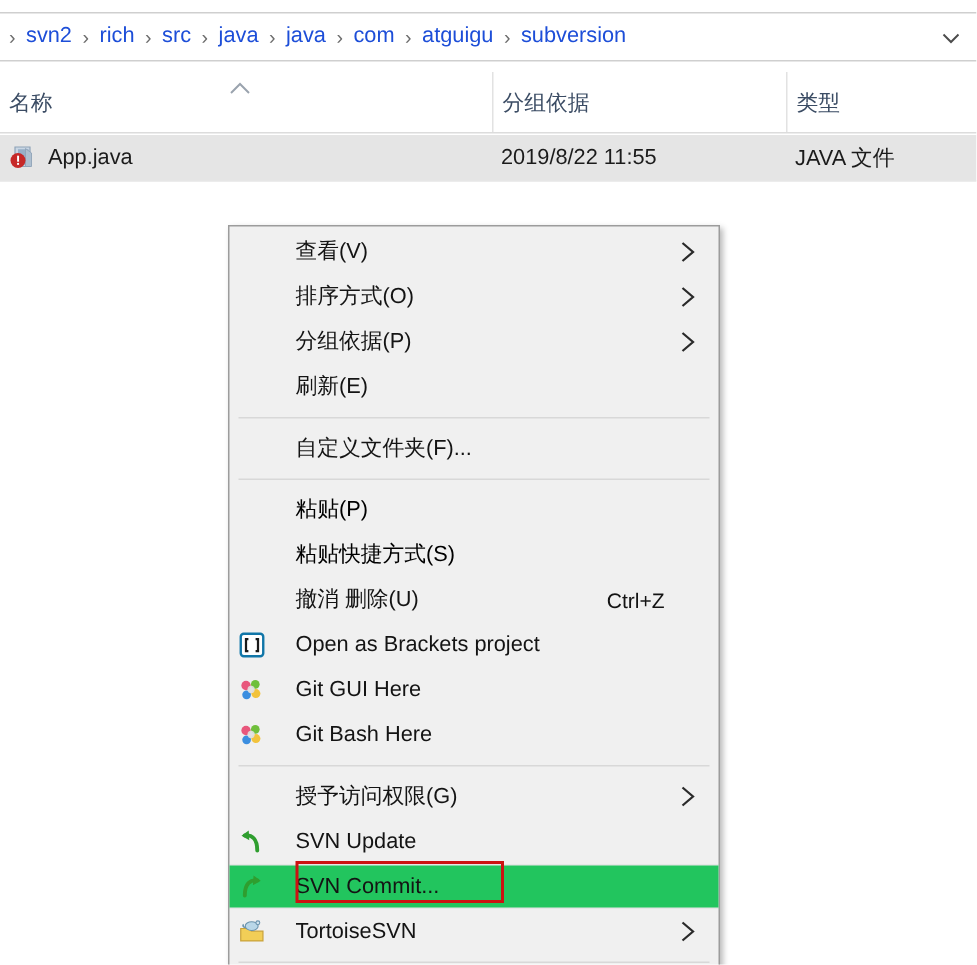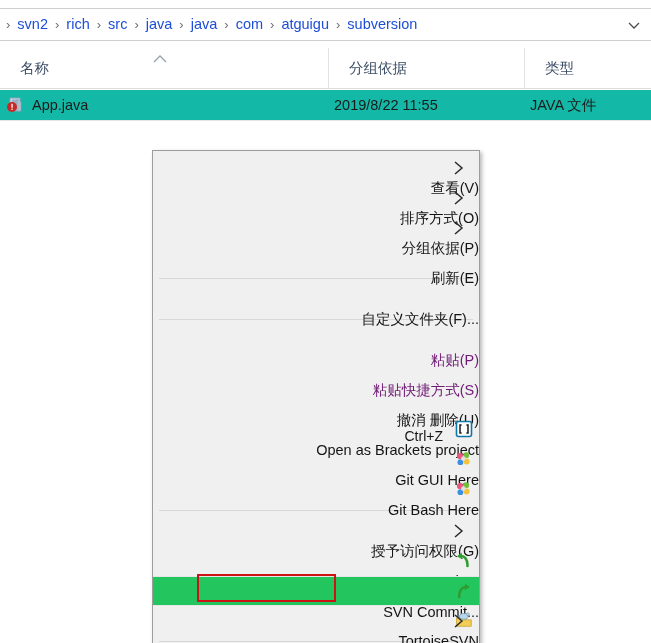--- a/index.html
+++ b/index.html
@@ -79,36 +79,36 @@
   }
   .colcell {
     position: absolute;
     top: 0; height: 40px;
     display: flex;
     align-items: center;
     font-size: 14.5px;
     color: #3b4c64;
     box-sizing: border-box;
   }
-  .colcell .label { padding-left: 20px; }
+  .colcell .label { padding-left: 6px; }
   .col-name { left: 0; width: 328px; }
   .col-date { left: 328px; width: 196px; border-left: 1px solid #e2e2e2; }
   .col-type { left: 524px; width: 114px; border-left: 1px solid #e2e2e2; }
   #sort-arrow {
     position: absolute;
     left: 153px; top: 54px;
     width: 14px; height: 10px;
   }
 
   
   #filerow {
     position: absolute;
     left: 0; top: 90px;
     width: 651px; height: 30px;
-    background: #14b8a6;
+    background: #e5e5e5;
     border-bottom: 1px solid #e6e6e6;
   }
   .filecell {
     position: absolute;
     top: 0; height: 30px;
     display: flex;
     align-items: center;
     font-size: 14.5px;
     color: #1b1b1b;
   }
@@ -130,44 +130,43 @@
     background: #f0f0f0;
     border: 1px solid #9c9c9c;
     box-shadow: 2px 2px 4px rgba(0,0,0,0.28);
     box-sizing: border-box;
     padding: 2px 0 0 0;
   }
   .mi {
     position: relative;
     height: 30px;
     display: flex;
-    align-items: flex-end;
+    align-items: center;
     box-sizing: border-box;
     padding-left: 0;
     font-size: 14.5px;
     color: #141414;
     cursor: default;
-    flex-direction: column;
   }
   .mi .ic {
     width: 30px;
     min-width: 30px;
     height: 28px;
     display: flex;
     align-items: center;
     justify-content: center;
     flex: 0 0 auto;
   }
   .mi .txt {
     flex: 1 1 auto;
     white-space: nowrap;
     padding-left: 14px;
     line-height: 1;
   }
-  .mi.disabled .txt { color: #701a75; }
+  .mi.disabled .txt { color: #000000; }
   .mi .accel {
     color: #141414;
     font-size: 14px;
     padding-right: 36px;
     white-space: nowrap;
     margin-left: 28px;
   }
   .mi .arrow {
     position: absolute;
     right: 14px;

